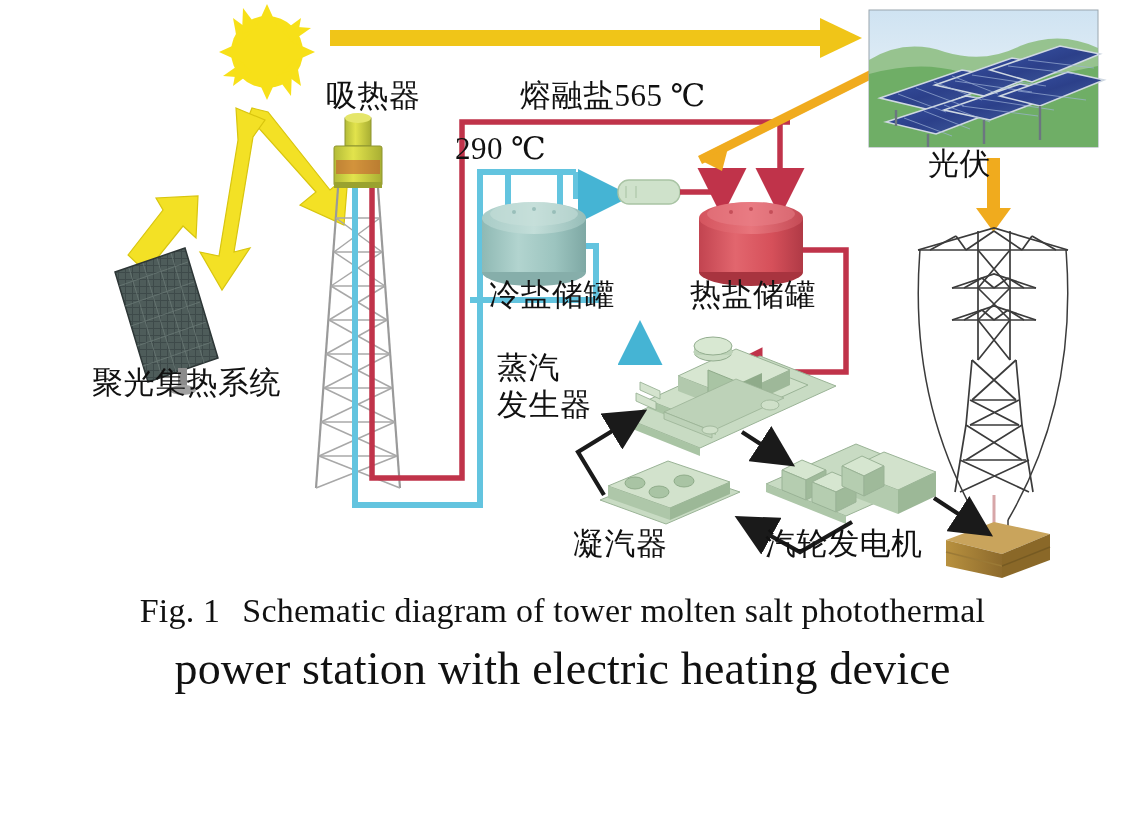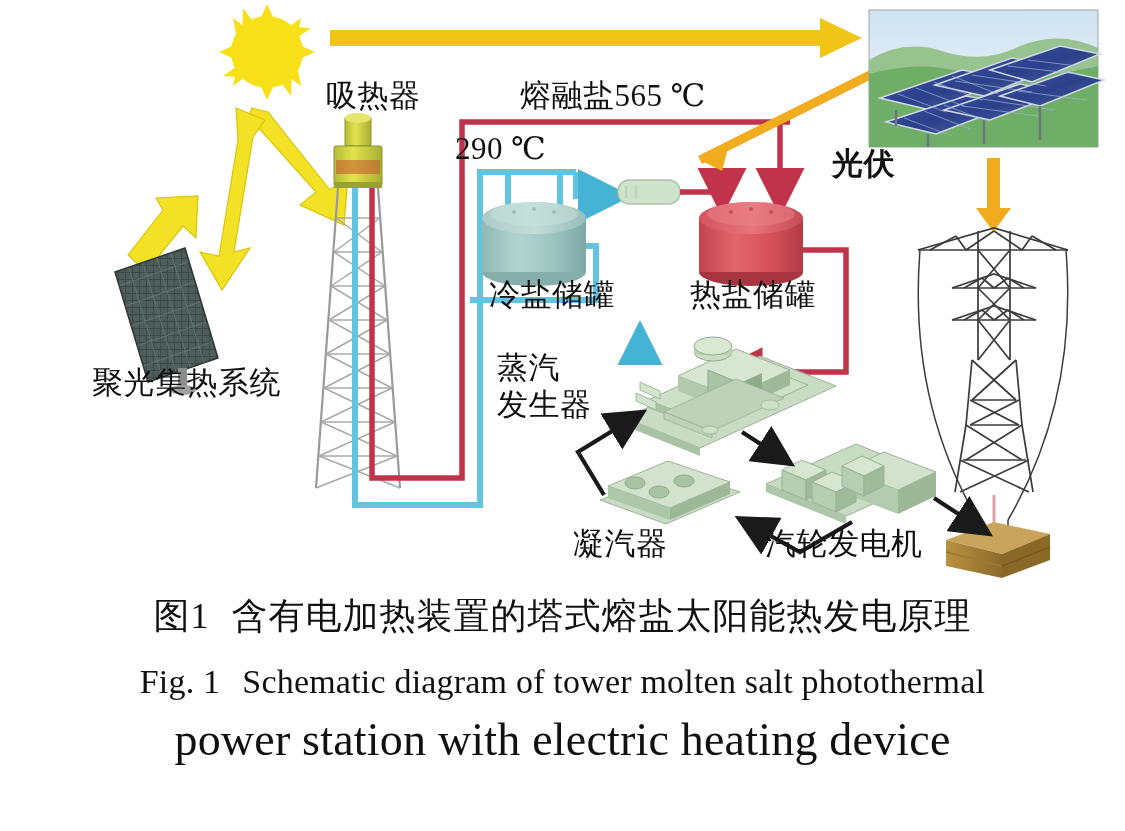--- a/index.html
+++ b/index.html
@@ -458,25 +458,22 @@
 
   <div class="lbl lbl-cn" style="left:92px; top:369px;font-family:Liberation Mono, monospace;">聚光集热系统</div>
 
   <div class="lbl lbl-cn" style="left:497px; top:352px;text-align:center;">蒸汽</div>
   <div class="lbl lbl-cn" style="left:497px; top:389px;">发生器</div>
 
   <div class="lbl lbl-cn" style="left:573px; top:528px;">凝汽器</div>
 
   <div class="lbl lbl-cn" style="left:765px; top:528px;">汽轮发电机</div>
 
-  <div class="lbl lbl-cn" style="left:832px; top:148px;font-weight:bold;">光伏</div>
+  <div class="lbl lbl-cn" style="left:928px; top:148px;">光伏</div>
 
 </div>
 
 <div class="caption-block">
-  <div class="cap-line cap-cn">
-    <span>图1</span><span class="spacer-w"></span><span>含有电加热装置的塔式熔盐太阳能热发电原理</span>
-  </div>
   <div class="cap-line cap-en">
     <span>Fig. 1</span><span class="spacer-w"></span><span>Schematic diagram of tower molten salt photothermal</span>
   </div>
   <div class="cap-line cap-en2">power station with electric heating device</div>
 </div>
 
 </body></html>

